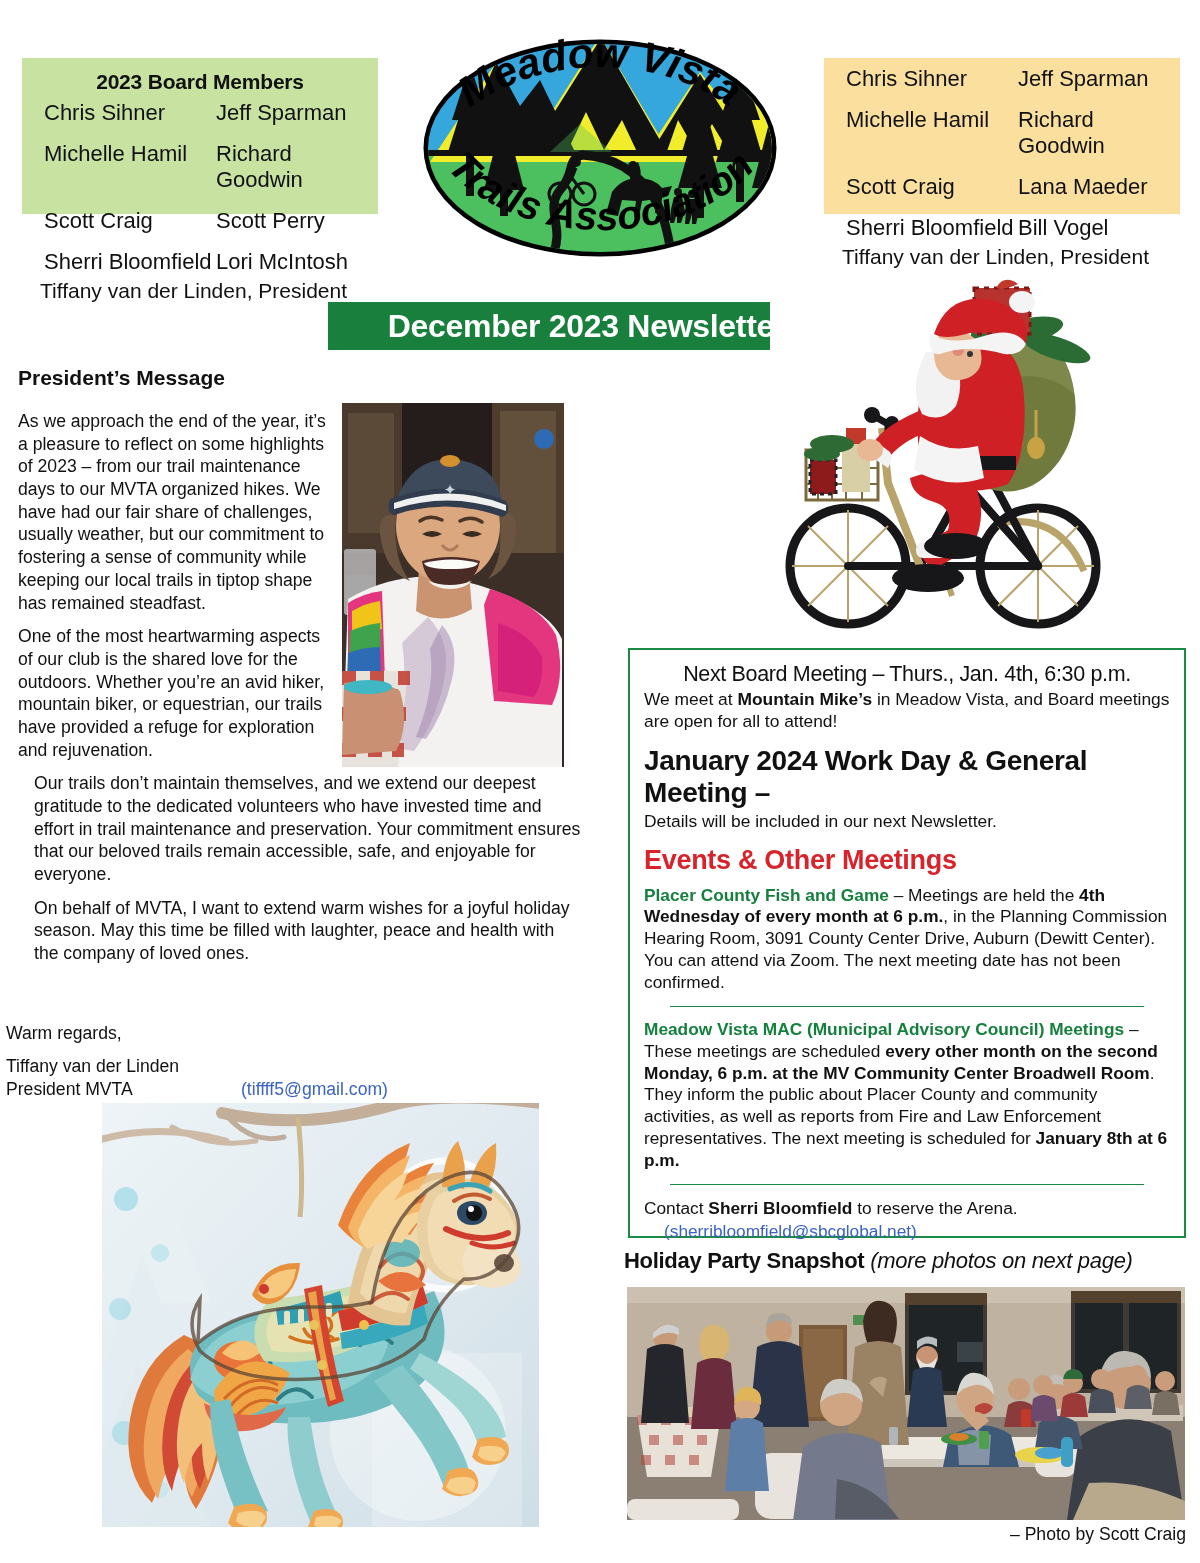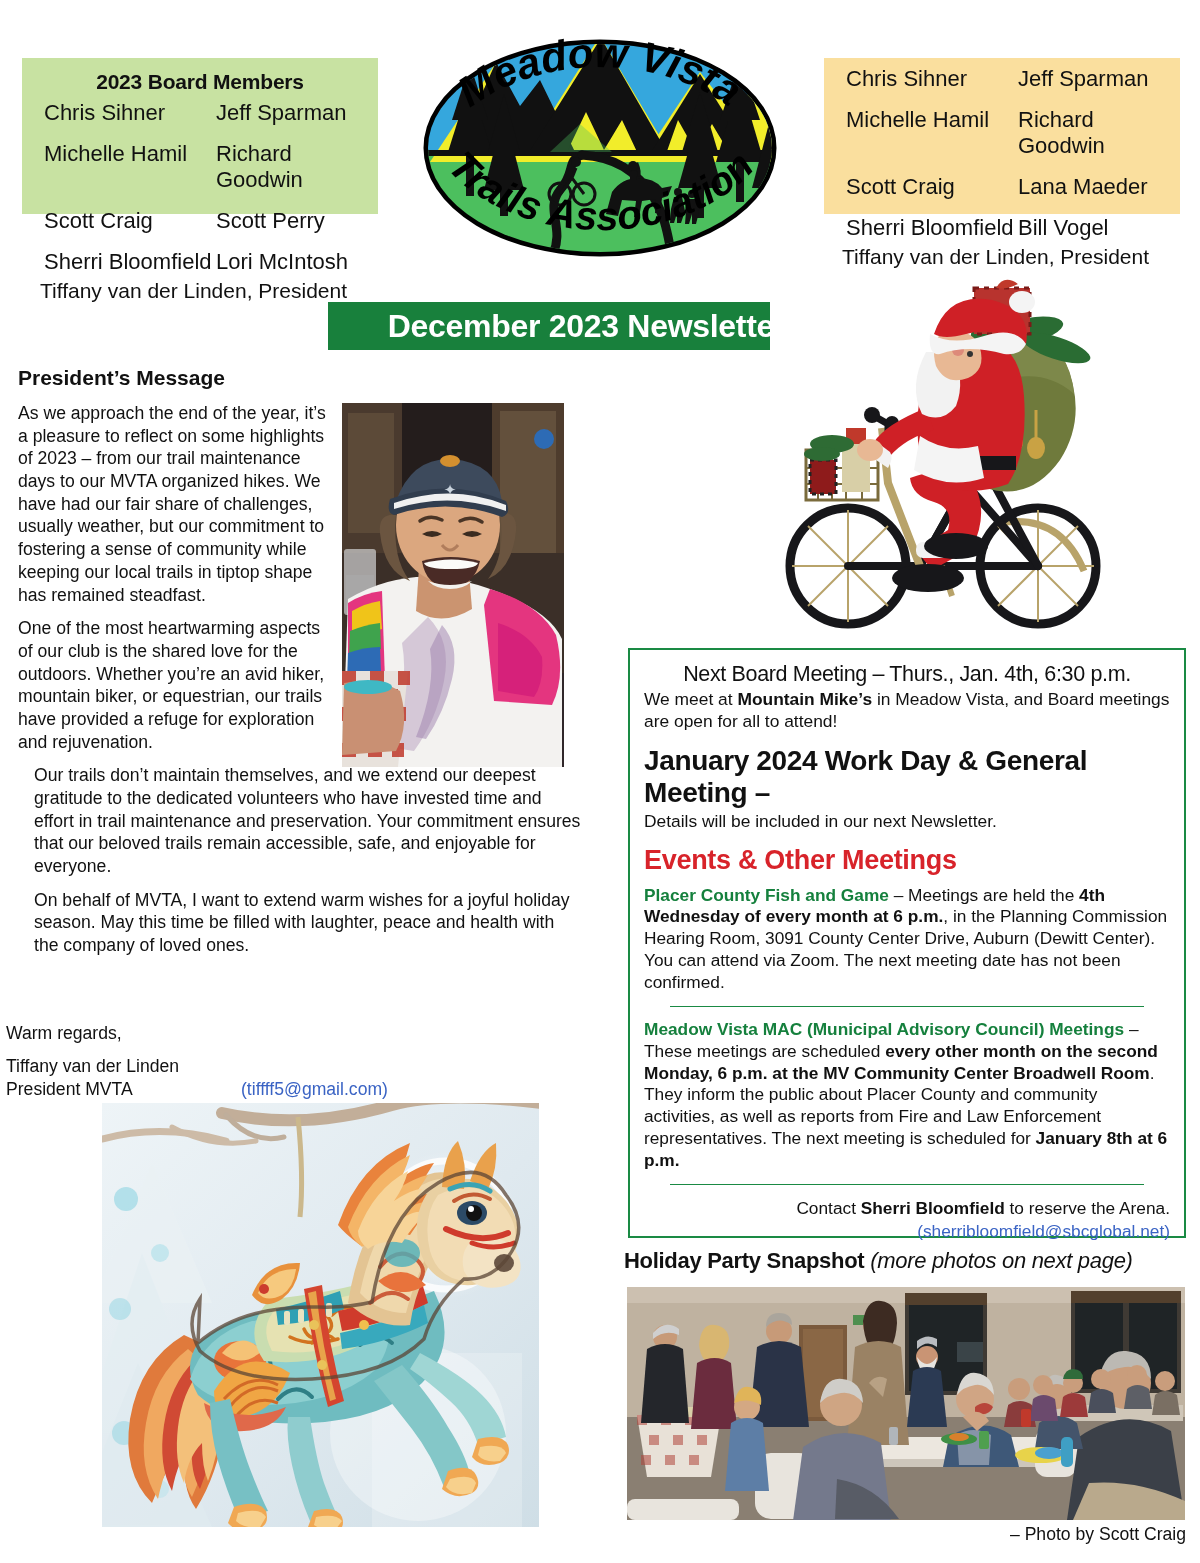--- a/index.html
+++ b/index.html
@@ -48,21 +48,21 @@
   #title-banner span {
     color:#ffffff; font-weight:bold; font-size:32px; letter-spacing:-0.3px;
   }
 
   
   #santa-photo { position:absolute; left:770px; top:278px; width:360px; height:355px; }
   #santa-photo svg { width:100%; height:100%; }
 
   
   #president-section { position:absolute; left:18px; top:366px; width:562px; }
-  #president-heading { font-size:21px; font-weight:bold; margin:0 0 12px 0; }
+  #president-heading { font-size:21px; font-weight:bold; margin:0 0 20px 0; }
   .pm-para { font-size:17.6px; line-height:1.29; margin:0 0 11px 0; text-align:left; }
   .narrow { width:312px; }
   .wide { width:548px;margin-left:16px; }
 
   #president-photo {
     position:absolute; left:342px; top:403px;
     width:222px; height:364px;
     overflow:hidden; background:#2a2422;
   }
   #president-photo svg { width:100%; height:100%; display:block; }
@@ -90,21 +90,21 @@
   .mtg-head { font-size:21.5px; font-weight:normal; margin:0 0 2px 0; letter-spacing:-0.35px;text-align:center; }
   .mtg-sub { font-size:17.4px; line-height:1.26; margin:0 0 12px 0; }
   .mtg-head2 { font-size:28px; font-weight:bold; margin:8px 0 2px 0; letter-spacing:-0.35px;}
   #events-heading {
     color:#d8232a; font-size:27px; font-weight:bold;
     margin:10px 0 9px 0; letter-spacing:-0.3px;
   }
   .evt-para { font-size:17.3px; line-height:1.255; margin:0; }
   .evt-title-green { color:#15803d; font-weight:bold; }
   .hr-green { border:0; border-top:1.6px solid #1a8a44; margin:13px 26px 12px 26px; }
-  #contact-line { font-size:17.3px; line-height:1.3; text-align:right; margin:0; }
+  #contact-line { font-size:17.3px; line-height:1.3; text-align:left; margin:0; }
 
   
   #snapshot-heading {
     position:absolute; left:624px; top:1248px;
     font-size:22px; font-weight:bold; letter-spacing:-0.3px;
   }
   #snapshot-heading i { font-weight:normal; font-style:italic; }
   #party-photo {
     position:absolute; left:627px; top:1287px;
     width:558px; height:233px; overflow:hidden; background:#b9ac97;

